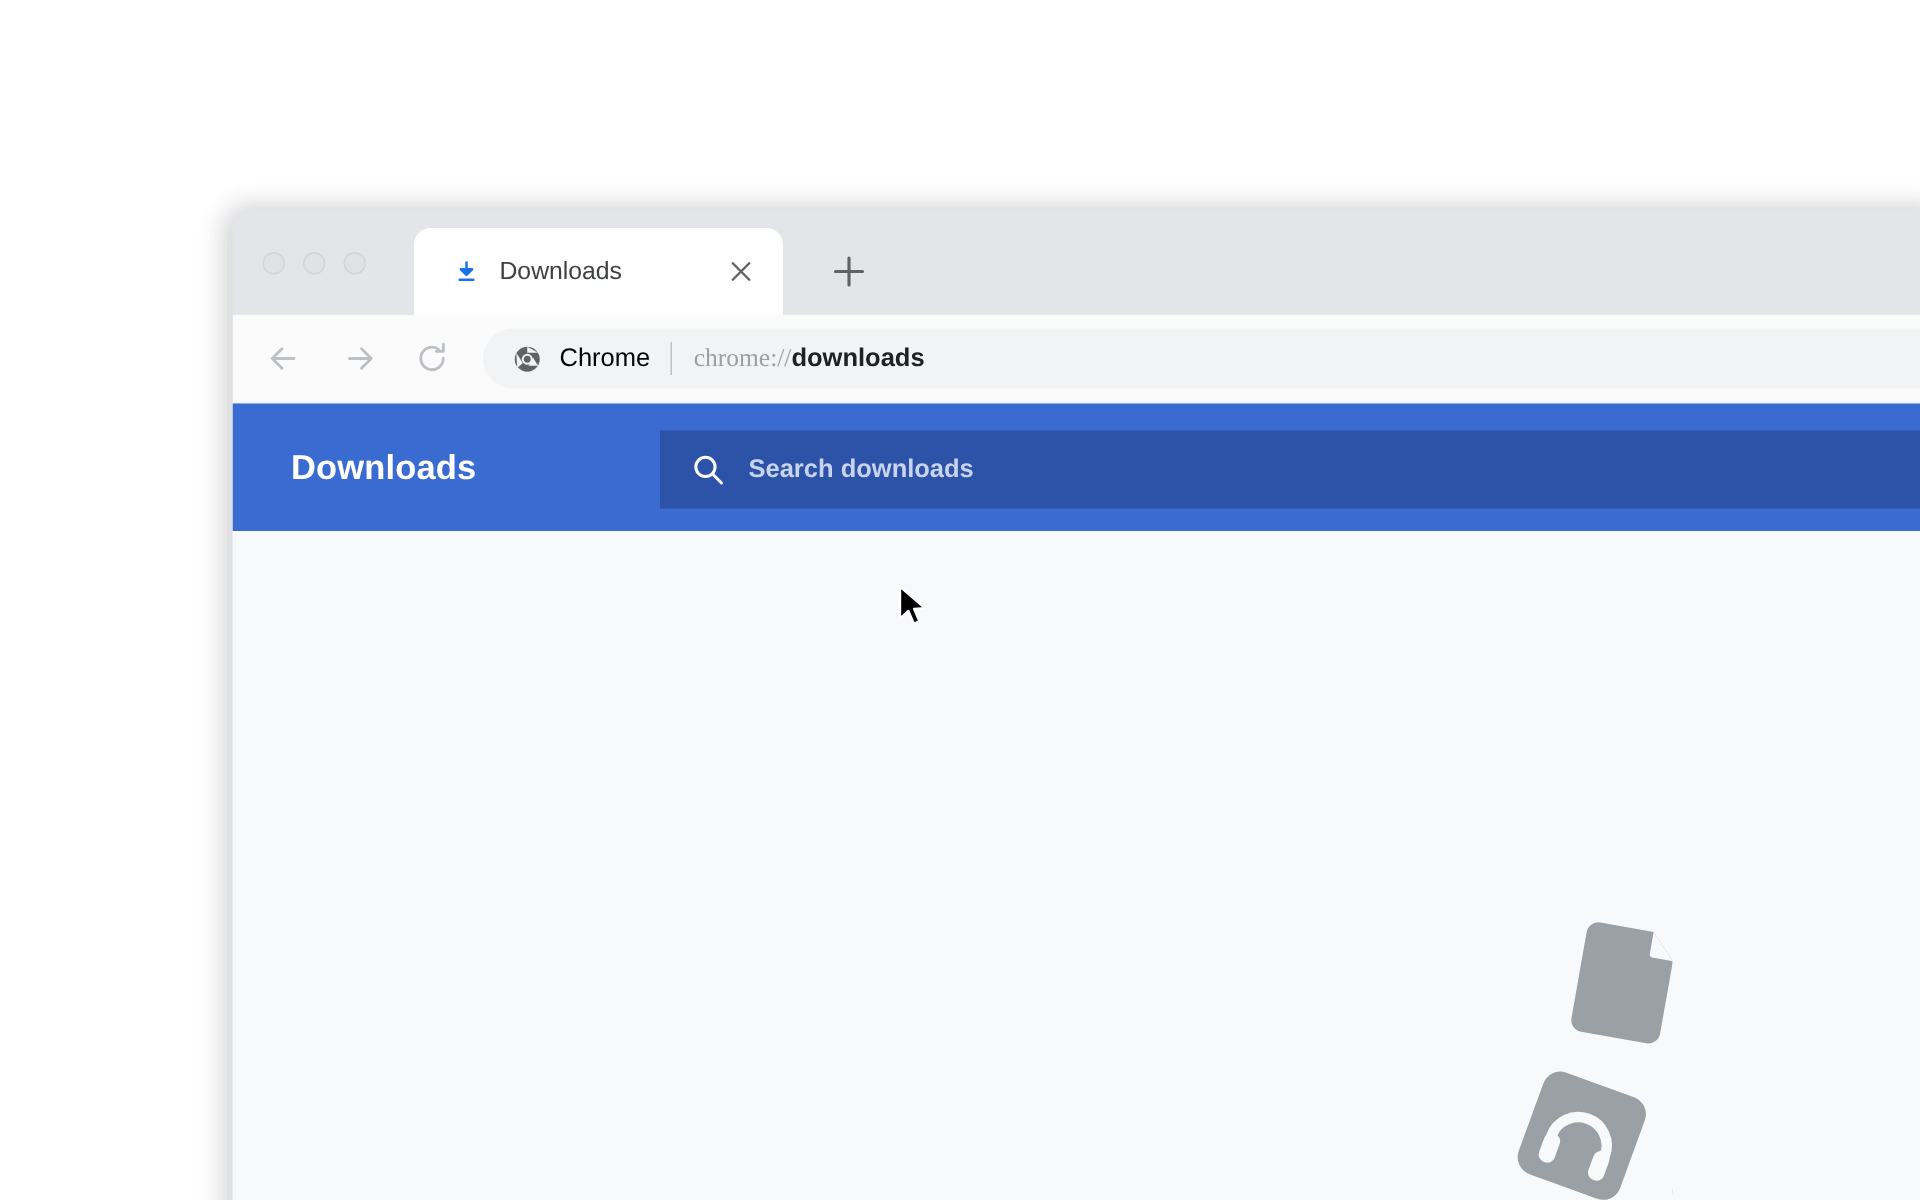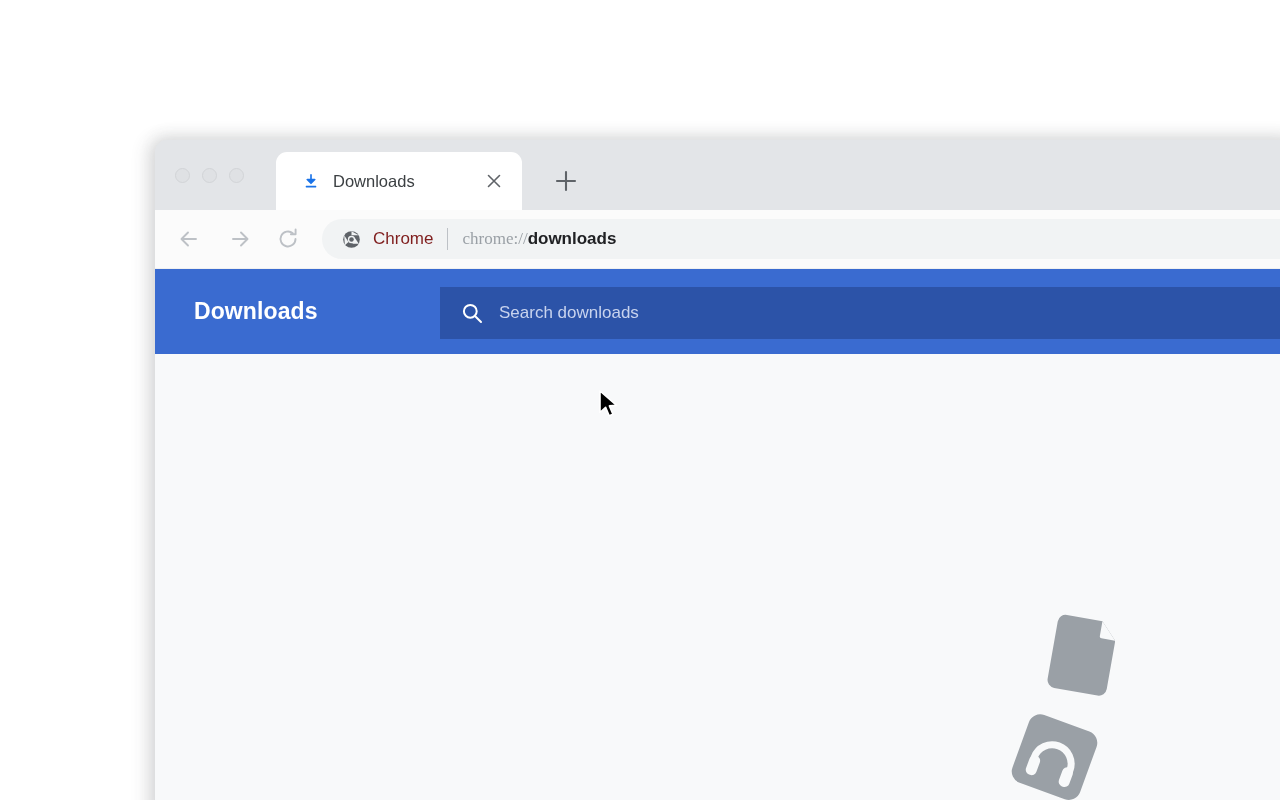--- a/index.html
+++ b/index.html
@@ -144,21 +144,21 @@
   #omnibox-chrome-icon {
     margin-left: 20px;
     width: 19px;
     height: 19px;
     flex: none;
   }
 
   #omnibox-chrome-label {
     margin-left: 12px;
     font-size: 17px;
-    color: #7f1d1d;
+    color: #000000;
     white-space: nowrap;
   }
 
   #omnibox-divider {
     margin-left: 14px;
     margin-right: 14px;
     width: 1px;
     height: 22px;
     background: #bdc1c6;
     flex: none;
@@ -212,20 +212,21 @@
     width: 24px;
     height: 24px;
     flex: none;
   }
 
   #search-placeholder {
     margin-left: 15px;
     font-size: 17px;
     color: #c8d3ee;
     white-space: nowrap;
+    font-weight: bold;
   }
 
   #page-body {
     position: relative;
     height: 467px;
     background: #f8f9fa;
   }
 
   
   #empty-illustration {

